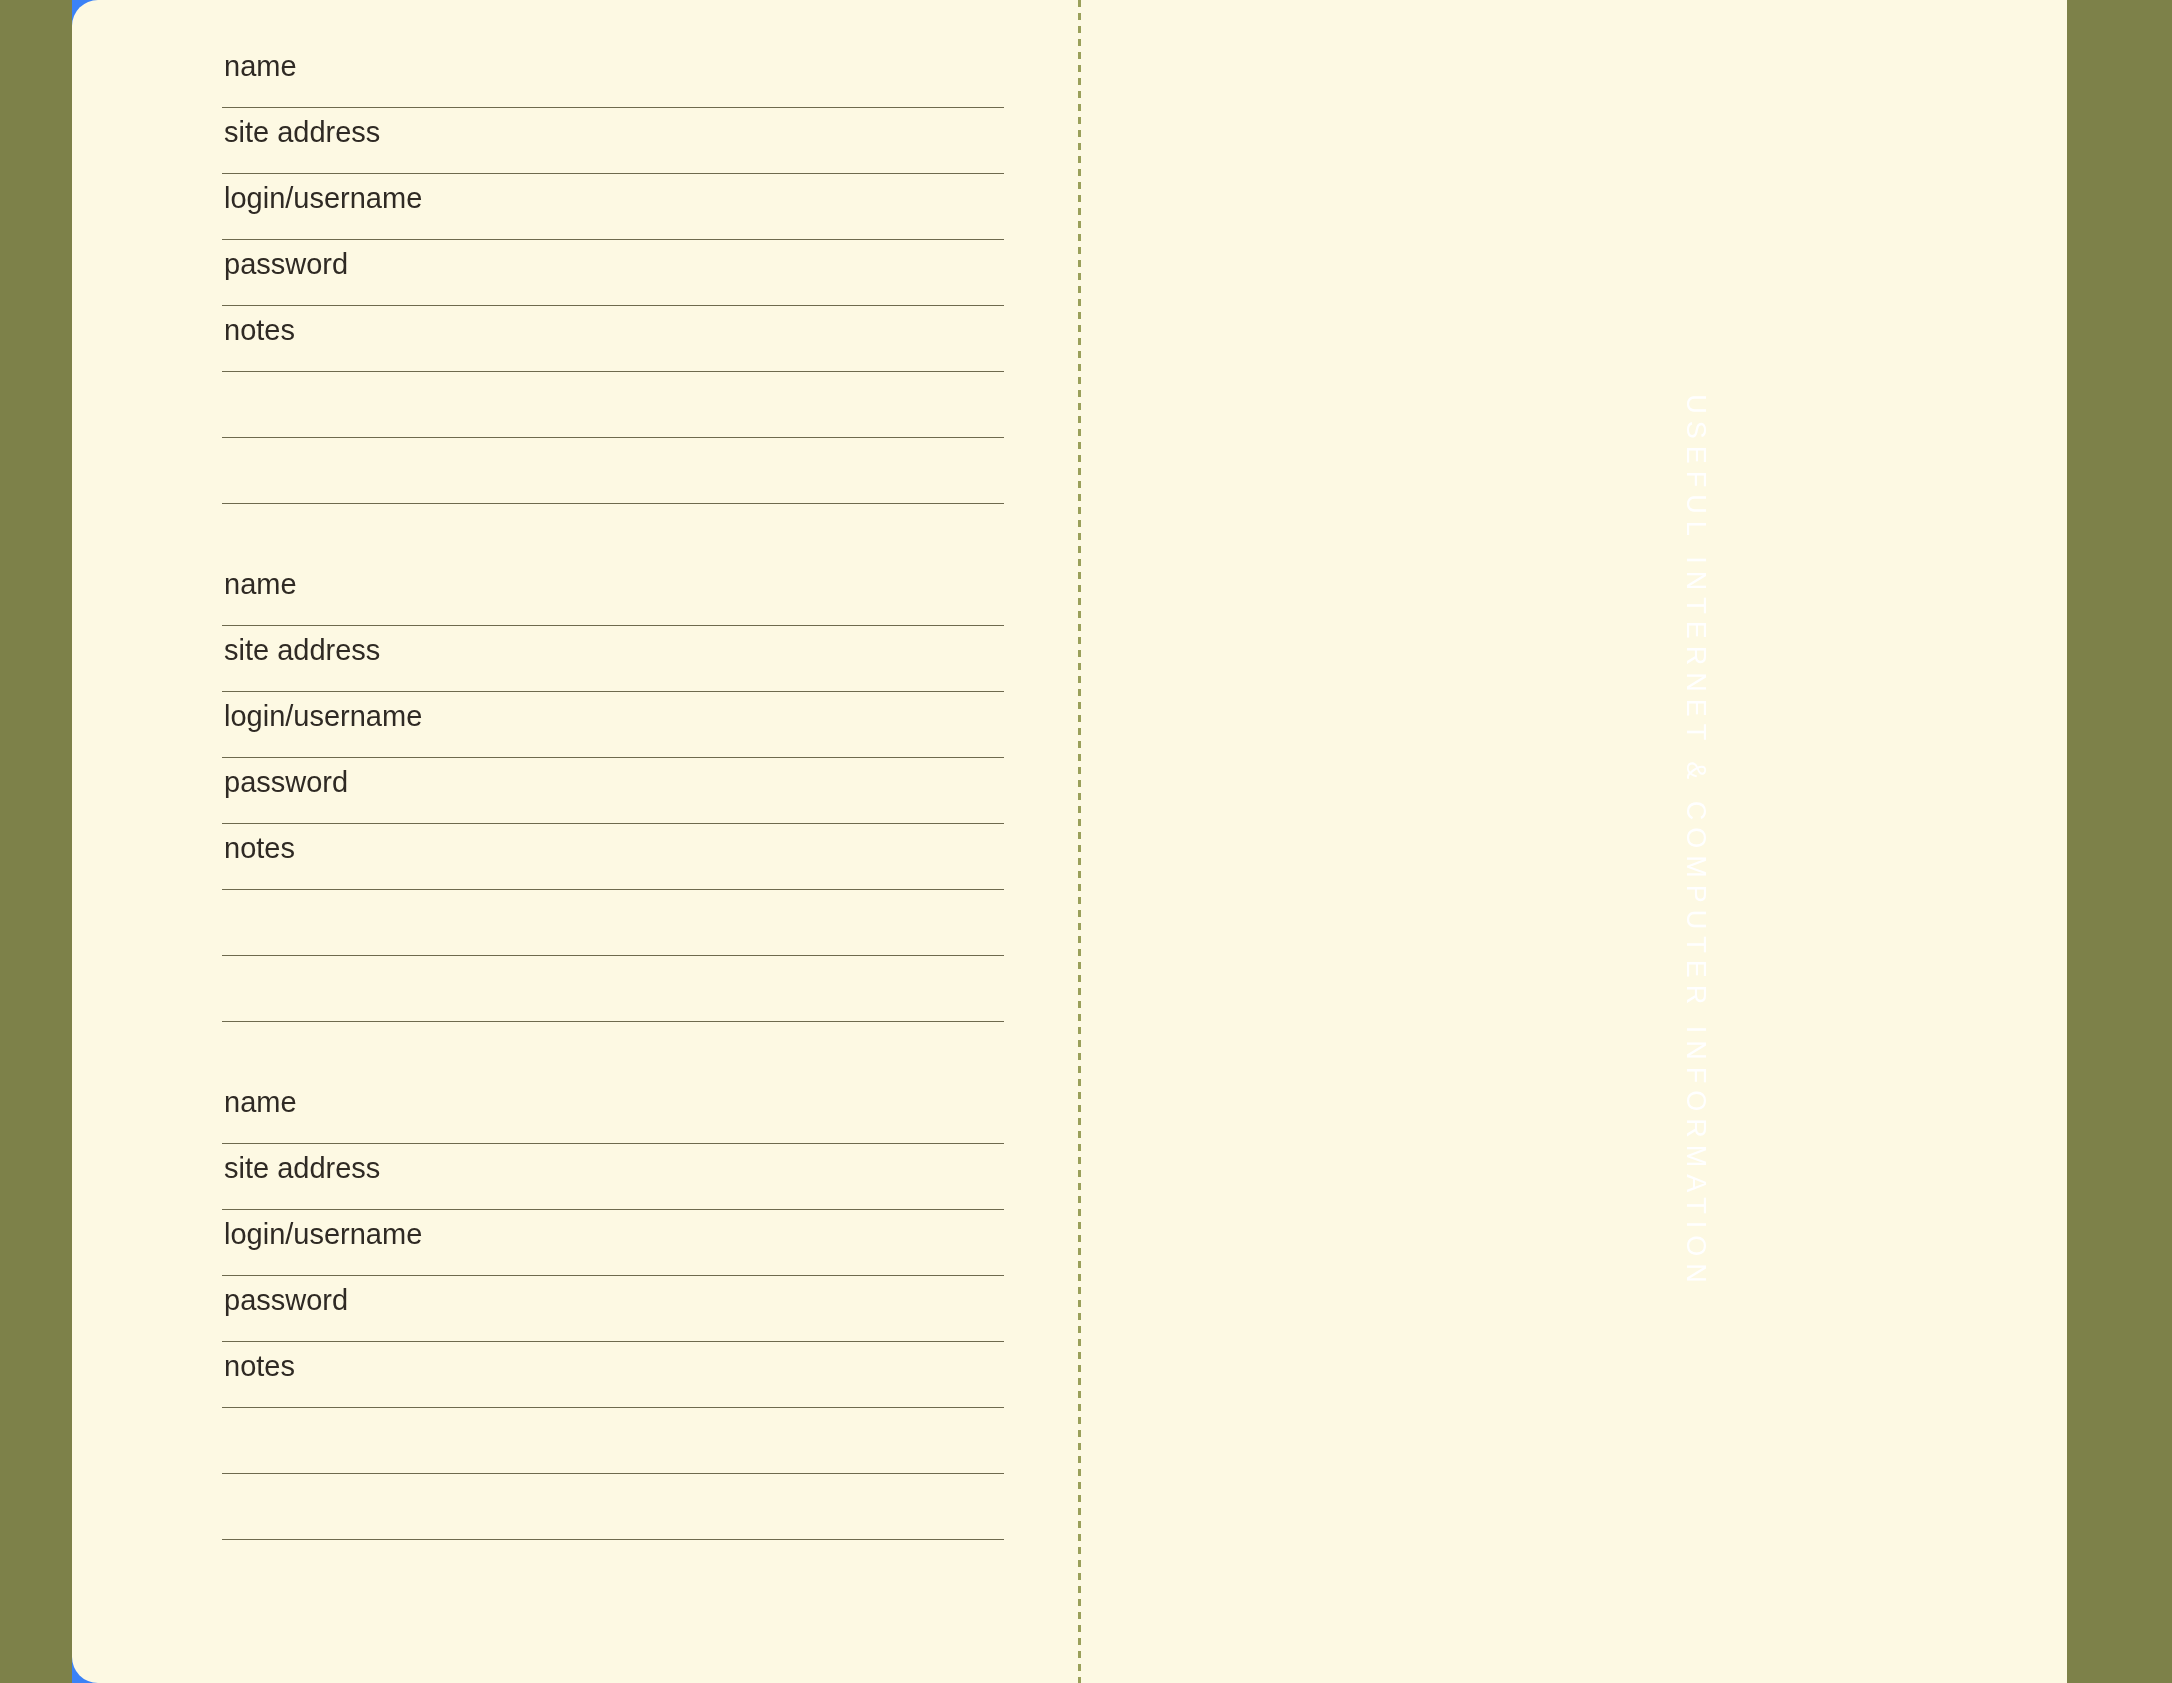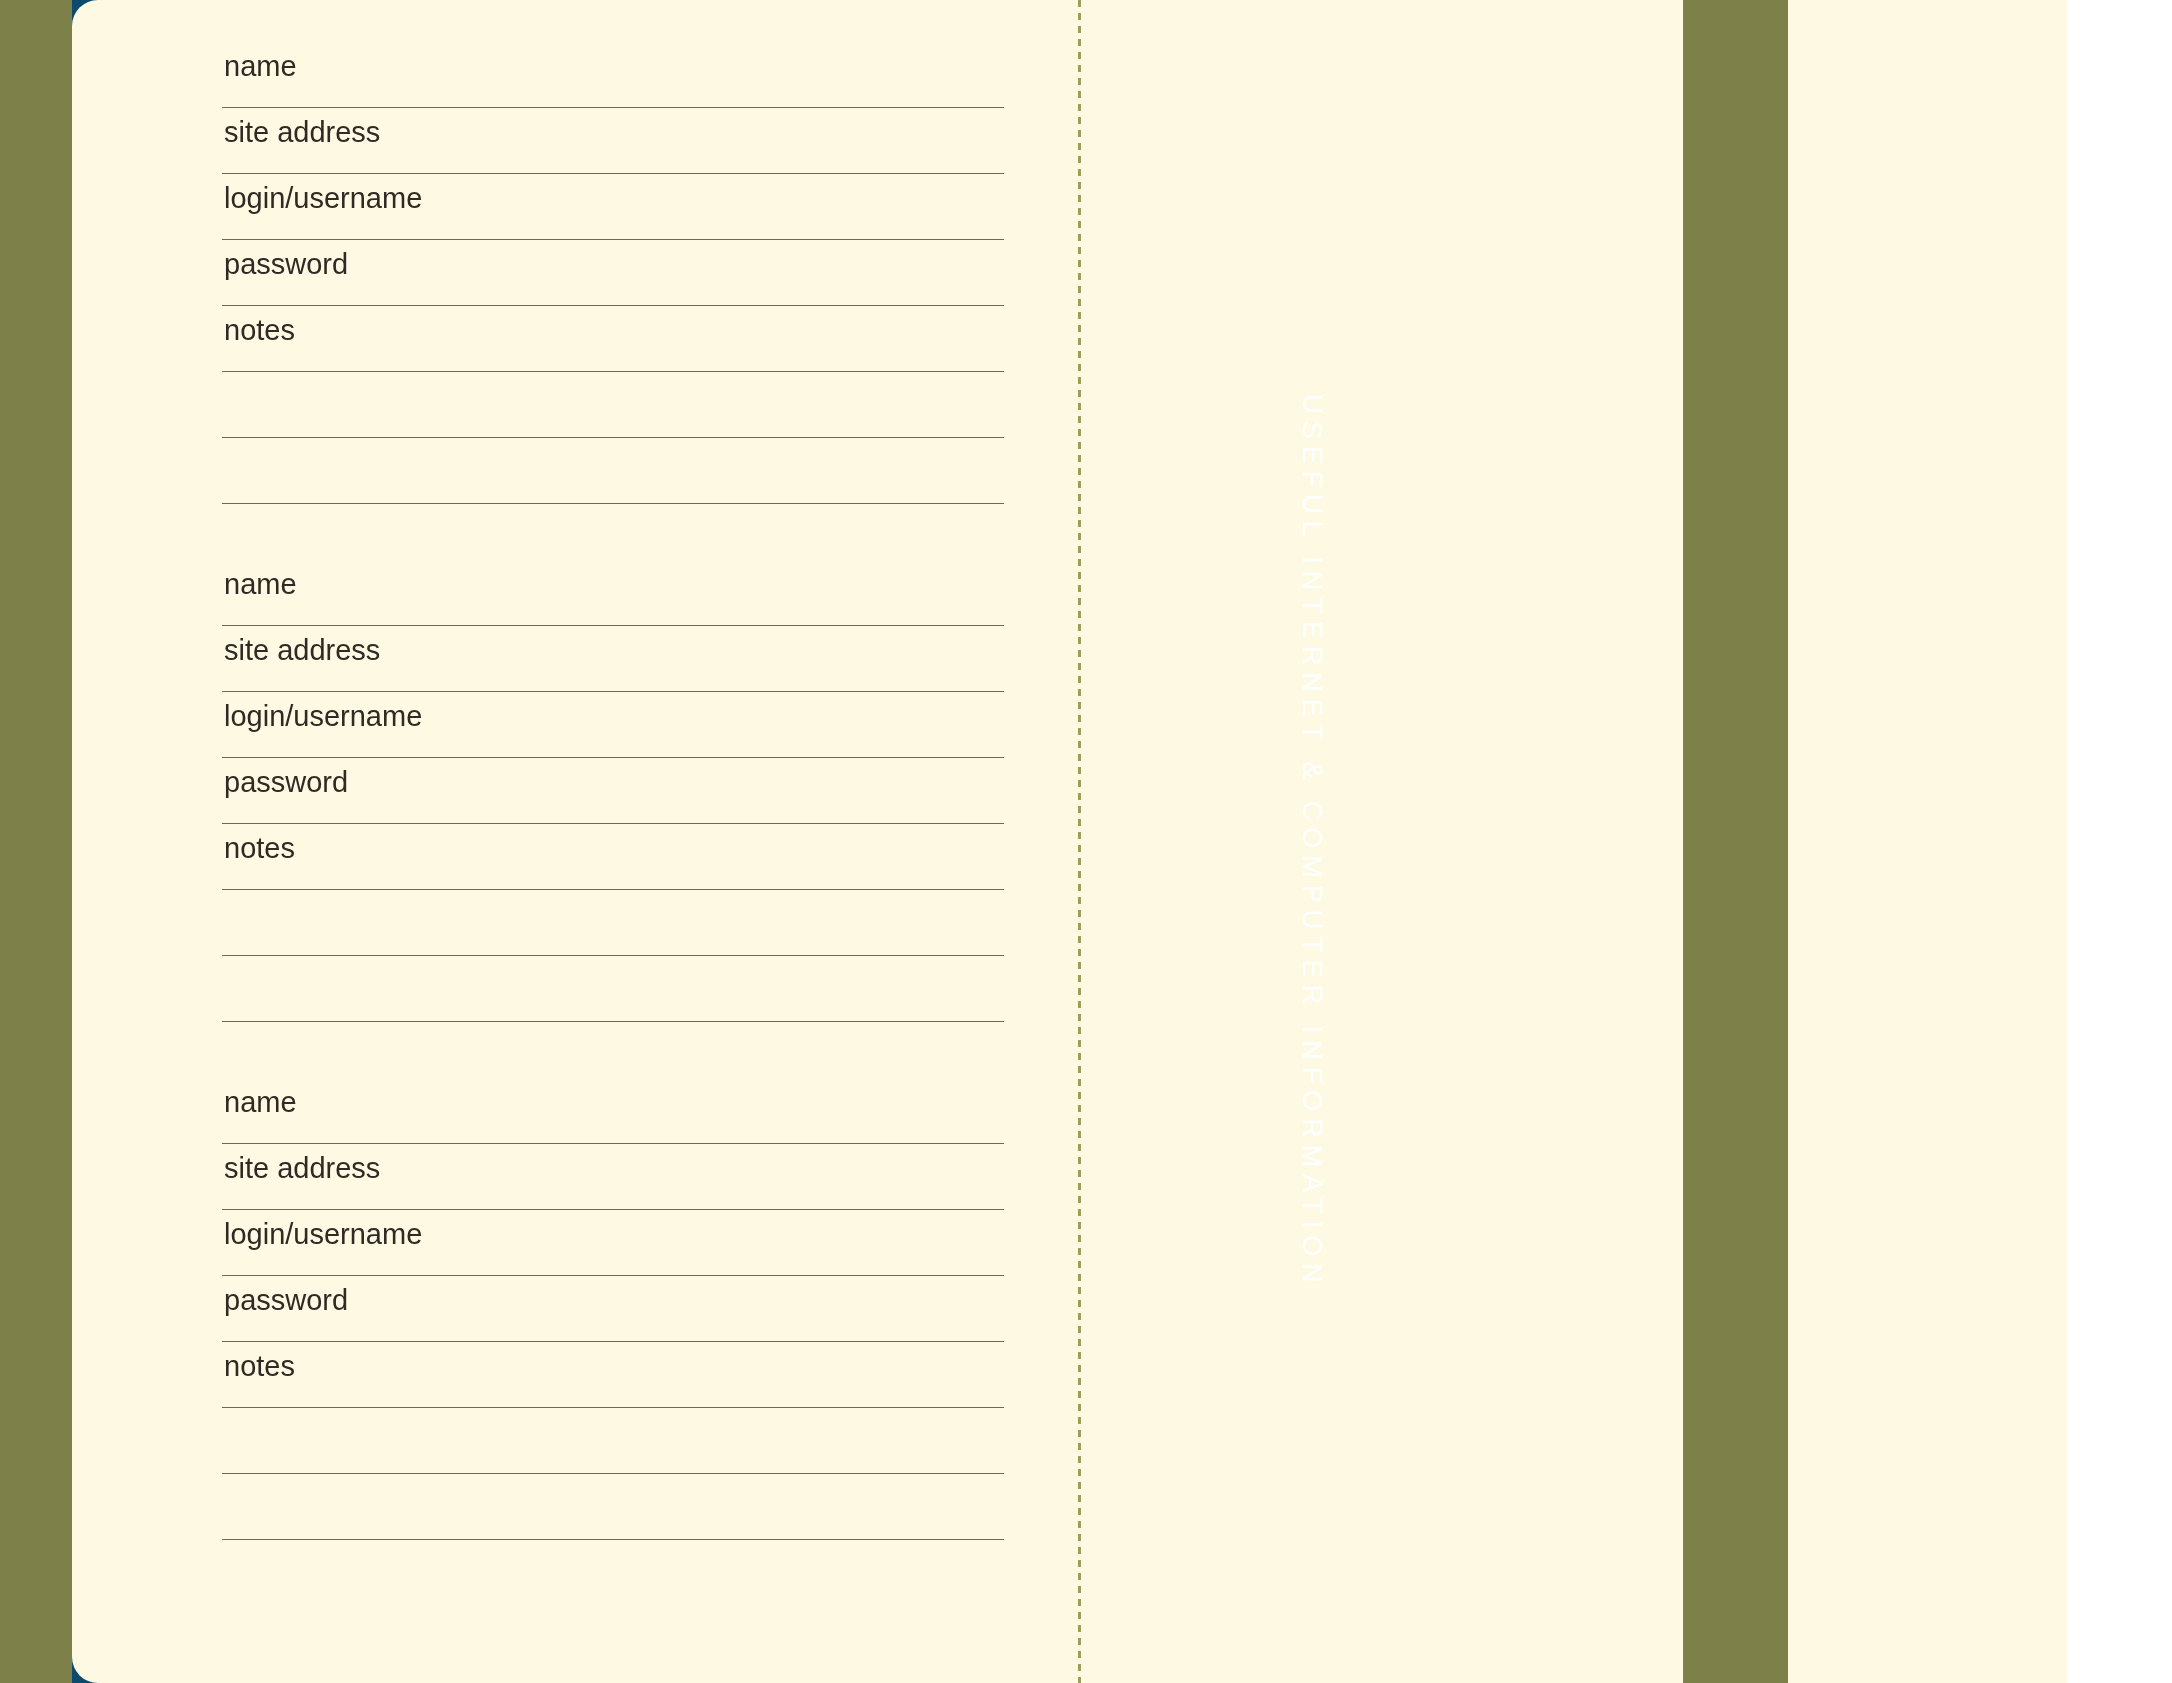--- a/index.html
+++ b/index.html
@@ -9,23 +9,23 @@
   }
   body {
     width: 2172px;
     height: 1683px;
     font-family: "Liberation Sans", sans-serif;
     overflow: hidden;
   }
 
   .spread {
     position: relative;
-    width: 1788px;
-    height: 1683px;
-    background: #0c4a6e;
+    width: 2172px;
+    height: 1683px;
+    background: #3b82f6;
   }
 
   
   .binding-left {
     position: absolute;
     left: 0;
     top: 0;
     width: 72px;
     height: 1683px;
     background: #7d8149;

